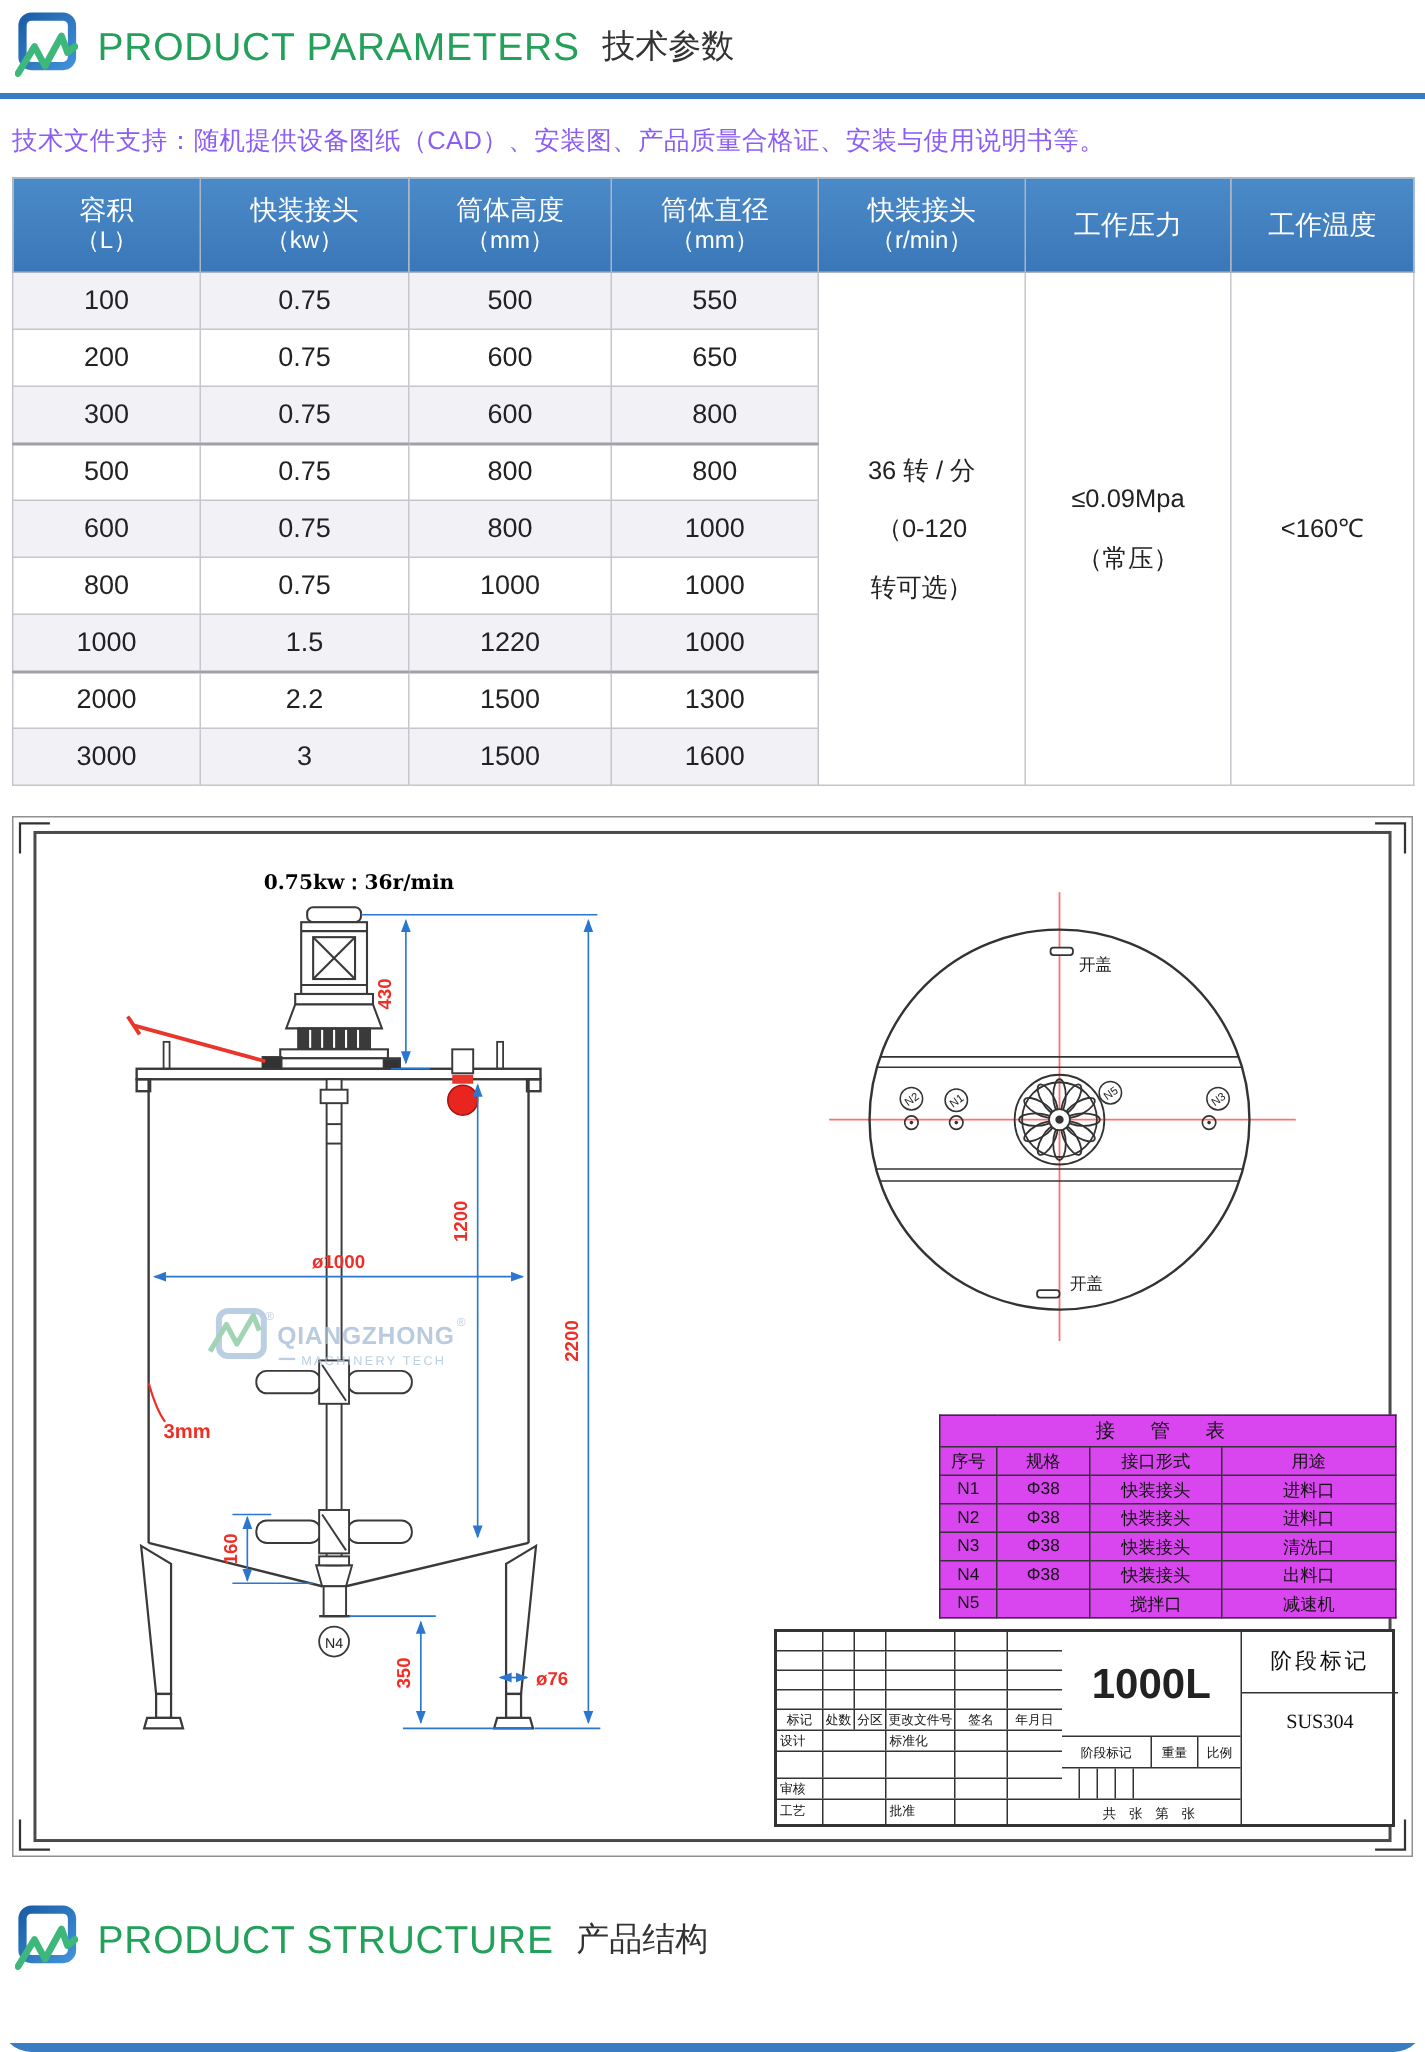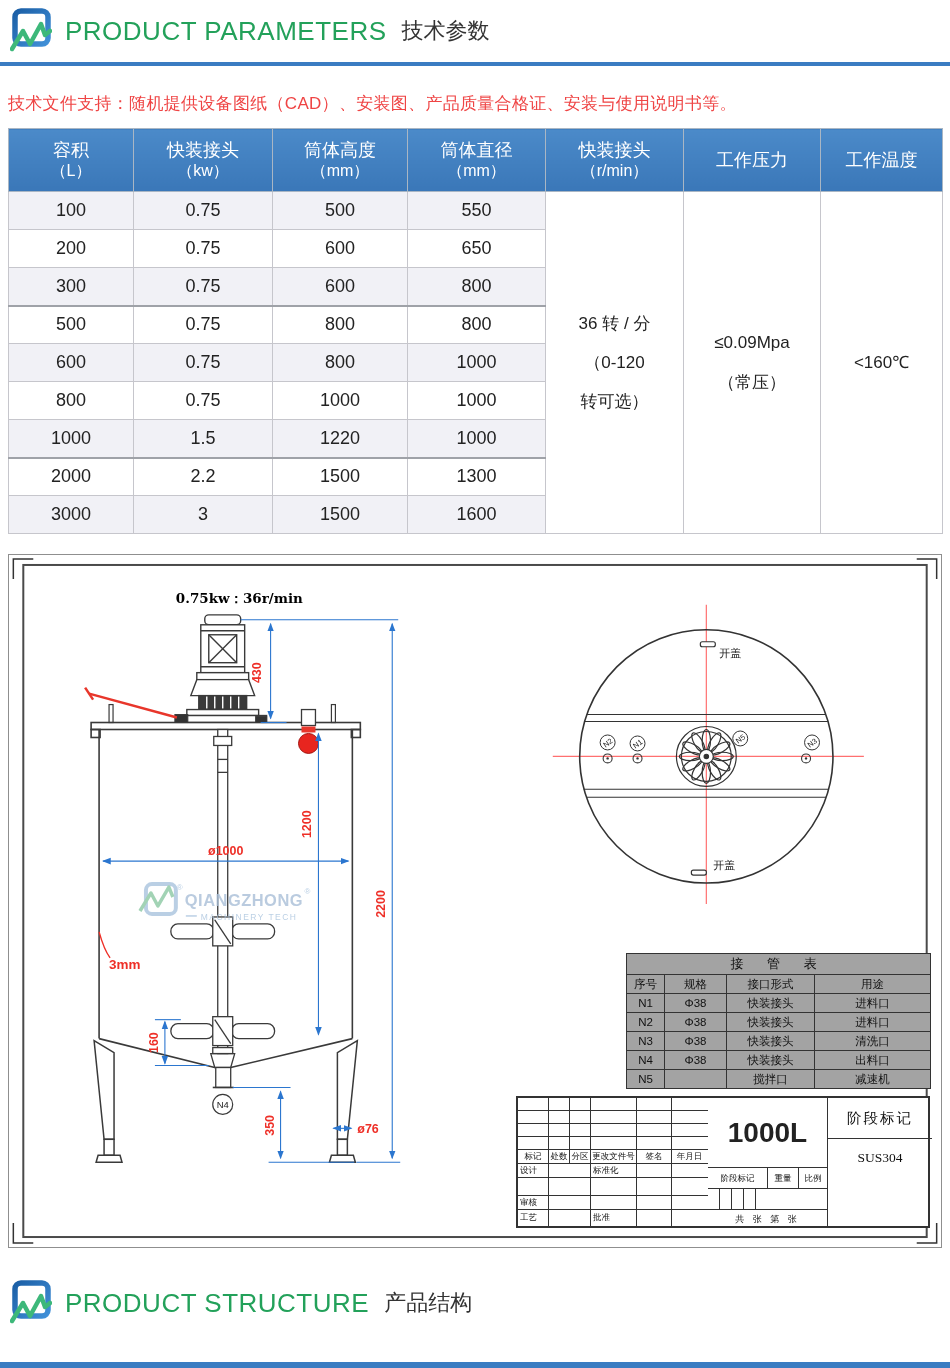--- a/index.html
+++ b/index.html
@@ -1,47 +1,47 @@
 <!DOCTYPE html>
 <html><head>
 <meta charset="utf-8">
 <style>
   * { margin:0; padding:0; box-sizing:border-box; }
   body { background:#fff; font-family:"Liberation Sans", sans-serif; }
-  .page { position:relative; width:950px; height:1368px; background:#fff; overflow:hidden; }
+  .page { position:relative; width:950px; height:1368px; background:#fff; overflow:hidden;border-radius:21px; }
 
   
   .band { display:flex; align-items:center; height:62px; padding-left:10px; }
   .band .logo { width:42px; height:46px; flex:0 0 auto; }
   .band .t-en { font-size:26px; color:#23a15a; margin-left:13px; letter-spacing:0.5px; }
   .band .t-zh { font-size:22px; color:#333; margin-left:15px; }
   .blue-rule { height:4px; background:#3a7cc2; width:100%; }
 
-  .intro { margin:26px 8px 13px 8px; font-size:17px; color:#ef4444; letter-spacing:0.3px; }
+  .intro { margin:16px 8px 13px 8px; font-size:17px; color:#8b5cf6; letter-spacing:0.3px; }
 
   
   table.spec { width:934px; margin:0 8px; border-collapse:collapse; table-layout:fixed; }
   table.spec th { background:linear-gradient(#4b8ac9,#3a77b8); color:#fff; font-weight:normal;
                   height:63px; border:1px solid #a9b6c4; vertical-align:middle; }
   table.spec th .l1 { display:block; font-size:18px; line-height:22px; }
   table.spec th .l2 { display:block; font-size:16px; line-height:20px; }
   table.spec td { height:38px; text-align:center; vertical-align:middle; font-size:18px;
                   color:#222; border:1px solid #c6c6cc; background:#fff; }
   table.spec tr.alt td { background:#f1f1f6; }
   table.spec td.merged { background:#fff !important; font-size:17px; line-height:2.3; }
   table.spec tr.gsep td { border-top:2px solid #9fa2a8; }
 
   
   .drawing { position:relative; width:934px; height:694px; margin:20px 8px 0 8px;
              border:1px solid #8f8f8f; background:#fff;text-decoration:underline; }
   .drawing svg.sheet { position:absolute; left:0; top:0; }
 
   
   table.pipe { position:absolute; left:617px; top:398px; width:304px; border-collapse:collapse;
-               table-layout:fixed; background:#a3a3a3; }
+               table-layout:fixed; background:#d946ef; }
   table.pipe th, table.pipe td { border:1px solid #333; color:#111; text-align:center;
                font-weight:normal; height:19px; font-size:11.5px; padding:0; }
   table.pipe tr.ttl th { font-size:13px; letter-spacing:10px; height:21px; }
 
   
   .tblock { position:absolute; left:507px; top:541px; width:414px; height:132px;
             border:2px solid #333; background:#fff; color:#111; }
   .tb-left { position:absolute; left:0; top:0; width:190px; height:128px; }
   .tb-left .row { display:flex; border-bottom:1px solid #333; }
   .tb-left .row > span { display:block; border-right:1px solid #333; font-size:8.5px;

